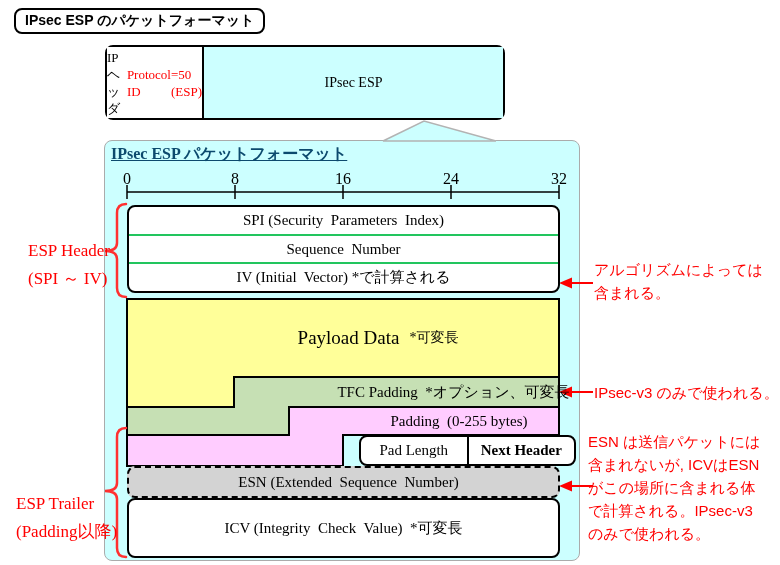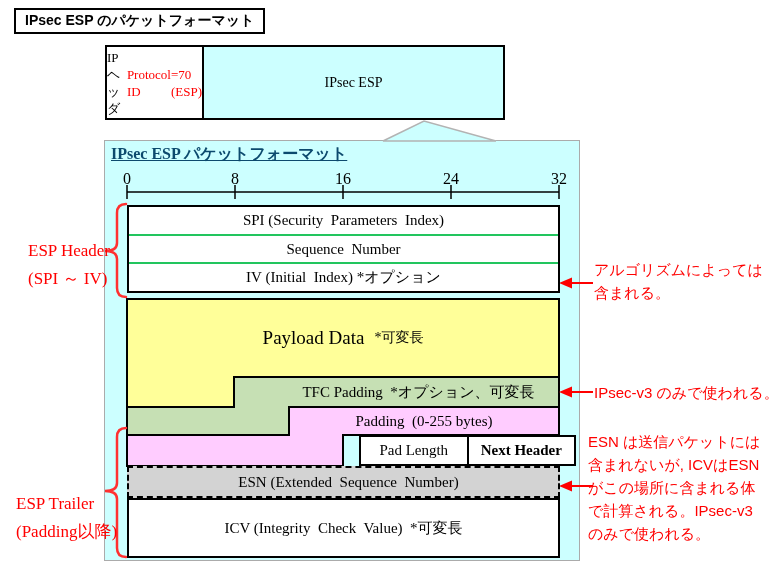--- a/index.html
+++ b/index.html
@@ -1,18 +1,18 @@
 <!DOCTYPE html>
 <html><head>
 <meta charset="utf-8">
 <style>
   html,body{margin:0;padding:0;background:#ffffff;}
   #stage{position:relative;width:780px;height:565px;background:#ffffff;overflow:hidden;
          font-family:"Liberation Serif","DejaVu Serif",serif;}
-  .abs{position:absolute;box-sizing:border-box;}
+  .abs{position:absolute;box-sizing:border-box;border-radius:8px;}
 
   
   .page-title{left:14px;top:8px;border:2px solid #000;padding:2px 9px;
     font-family:"Liberation Sans","DejaVu Sans",sans-serif;
     font-weight:bold;font-size:14px;color:#000;white-space:nowrap;background:#fff;}
 
   
   .ip-box{left:105px;top:45px;width:400px;height:75px;border:2px solid #000;display:flex;background:#fff;}
   .ip-hd{width:95px;border-right:2px solid #000;display:flex;flex-direction:row;
          align-items:center;justify-content:center;font-size:13px;line-height:17px;background:#fff;}
@@ -29,21 +29,21 @@
   .tick-num{top:170px;width:34px;text-align:center;font-size:16px;color:#000;z-index:2;}
 
   
   .hdr-rows{left:127px;top:205px;width:433px;height:88px;border:2px solid #000;background:#fff;
     display:flex;flex-direction:column;z-index:2;}
   .hdr-rows .row{flex:1;display:flex;align-items:center;justify-content:center;
     font-size:15px;white-space:pre;}
   .hdr-rows .row + .row{border-top:2px solid #22c55e;}
 
   .overlay{display:flex;align-items:center;justify-content:center;font-size:15px;
-    white-space:pre;z-index:2;color:#000;}
+    white-space:pre;z-index:2;color:#000;margin-left:35px;}
   .payload-main{font-size:19px;}
   .payload-note{font-size:14px;margin-left:10px;}
 
   .padbox{left:359px;top:435px;width:217px;height:31px;border:2px solid #000;background:#fff;
     display:flex;z-index:2;}
   .padbox .cell{flex:1;display:flex;align-items:center;justify-content:center;font-size:15px;white-space:pre;}
   .padbox .cell + .cell{border-left:2px solid #000;font-weight:bold;}
 
   .esn-box{left:127px;top:466px;width:433px;height:32px;border:2px dashed #000;background:#D3D3D3;
     display:flex;align-items:center;justify-content:center;font-size:15px;white-space:pre;z-index:2;padding-left:10px;}
@@ -59,21 +59,21 @@
 <body>
 
 <div id="stage">
 
   <div class="abs page-title">IPsec ESP のパケットフォーマット</div>
 
   <div class="abs ip-box">
     <div class="ip-hd">
       <span>IPヘッダ</span>
       <span class="red">Protocol ID</span>
-      <span class="red">=70 (ESP)</span>
+      <span class="red">=50 (ESP)</span>
     </div>
     <div class="ip-esp">IPsec ESP</div>
   </div>
 
   <div class="abs panel"></div>
 
   <svg class="layer" width="780" height="565" viewBox="0 0 780 565">
 
     <polygon points="383,141 424,121 496,141" fill="#CCFFFF" stroke="#B3B3B3" stroke-width="1.5"></polygon>
 
@@ -111,21 +111,21 @@
 
   <div class="abs tick-num" style="left:110px;">0</div>
   <div class="abs tick-num" style="left:218px;">8</div>
   <div class="abs tick-num" style="left:326px;">16</div>
   <div class="abs tick-num" style="left:434px;">24</div>
   <div class="abs tick-num" style="left:542px;">32</div>
 
   <div class="abs hdr-rows">
     <div class="row">SPI (Security  Parameters  Index)</div>
     <div class="row">Sequence  Number</div>
-    <div class="row">IV (Initial  Index) *オプション</div>
+    <div class="row">IV (Initial  Vector) *で計算される</div>
   </div>
 
   <div class="abs overlay" style="left:127px;top:299px;width:432px;height:78px;">
     <span class="payload-main">Payload Data</span>
     <span class="payload-note">*可変長</span>
   </div>
   <div class="abs overlay" style="left:234px;top:377px;width:369px;height:30px;">TFC Padding  *オプション、可変長</div>
   <div class="abs overlay" style="left:289px;top:407px;width:270px;height:28px;">Padding  (0-255 bytes)</div>
 
   <div class="abs padbox">

